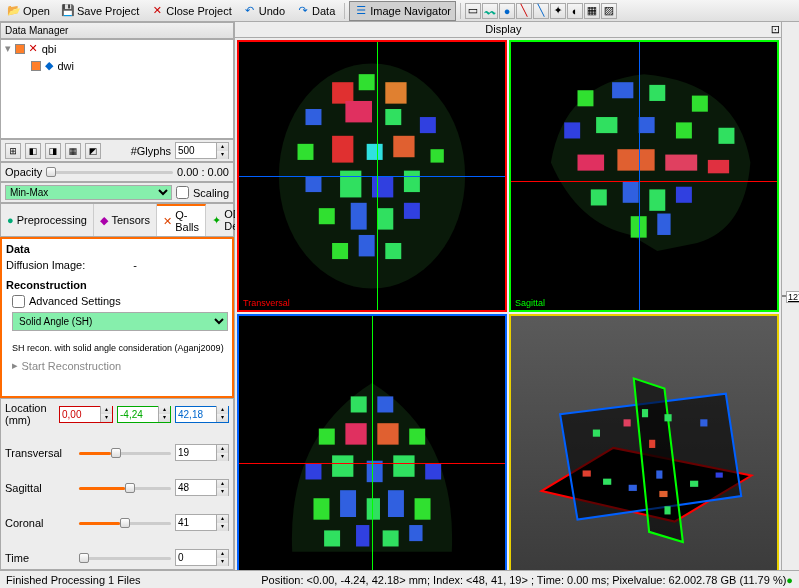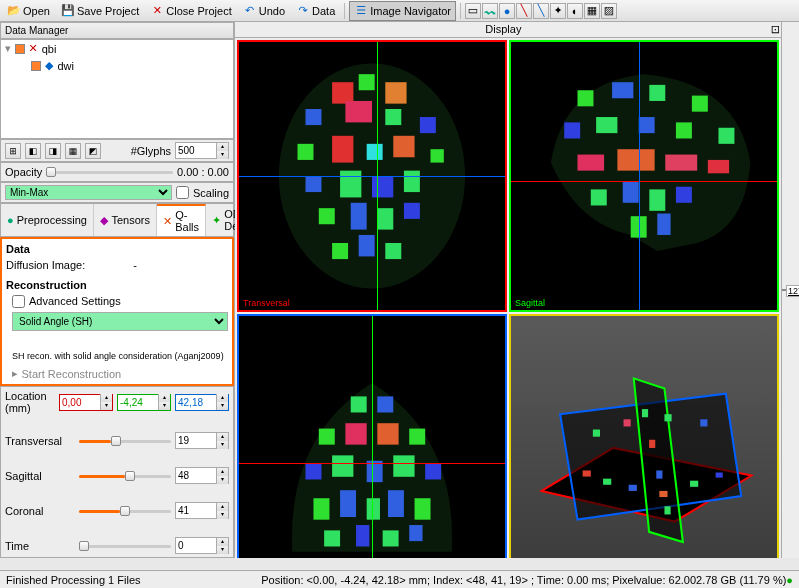--- a/index.html
+++ b/index.html
@@ -36,21 +36,21 @@
 .view { position: relative; background: #000; overflow: hidden; }
 .v1 { border: 2px solid #ff0000; } .v2 { border: 2px solid #00ff00; }
 .v3 { border: 2px solid #0060ff; } .v4 { border: 2px solid #e8d000; background: linear-gradient(#5a5a5a,#3a3a3a); }
 .crosshair-h { position: absolute; left: 0; right: 0; height: 1px; }
 .crosshair-v { position: absolute; top: 0; bottom: 0; width: 1px; }
 .vlabel { position: absolute; bottom: 2px; left: 4px; font-size: 9px; }
 .cbar { width: 18px; background: #ededed; border-left: 1px solid #aaa; display: flex; flex-direction: row; align-items: center; padding: 2px 0; text-decoration: underline; }
 .gradient { width: 10px; flex: 1; border: 1px solid #888; }
 .g1 { background: linear-gradient(#7fb5d6,#5a8fb0); }
 .g2 { background: linear-gradient(#000,#fff); }
-.status { height: 18px; border-top: 1px solid #aaa; background: #ededed; display: flex; align-items: center; padding: 0 6px; font-size: 10px; justify-content: space-between; margin-top: 12px; }
+.status { height: 18px; border-top: 1px solid #aaa; background: #ededed; display: flex; align-items: center; padding: 0 6px; font-size: 10px; justify-content: space-between; }
 select, input[type=text] { font-size: 10px; border: 1px solid #aaa; background: #86efac; }
 .small-btn { width: 16px; height: 16px; border: 1px solid #aaa; background: linear-gradient(#f5f5f5,#e0e0e0); display: inline-flex; align-items: center; justify-content: center; cursor: pointer; font-size: 9px; }
 </style>
 </head>
 <body>
 
 <div class="toolbar">
   <div class="tb-btn">
       <span class="icon">📂</span>
       <span>Open</span>
@@ -176,21 +176,21 @@
       <div style="display:flex;gap:8px;margin-bottom:8px">
           <span>Diffusion Image:</span>
           <span style="margin-left:40px">-</span>
         </div>
       <div style="font-weight:bold;margin-bottom:4px">Reconstruction</div>
       <div style="padding-left:6px">
         <label style="display:flex;gap:4px;margin-bottom:4px">
             <input type="checkbox" style="">
             <span>Advanced Settings</span>
           </label>
-        <select style="width:100%;padding:2px;margin-bottom:20px"><option>Solid Angle (SH)</option></select>
+        <select style="width:100%;padding:2px;margin-bottom:12px"><option>Solid Angle (SH)</option></select>
         <div style="font-size:9px;margin-bottom:6px">SH recon. with solid angle consideration (Aganj2009)</div>
         <div style="color:#888;display:flex;gap:4px;align-items:center">
             <span>▸</span>
             <span>Start Reconstruction</span>
           </div>
       </div>
     </div>
 
     <div class="loc">
       <div class="loc-row">

